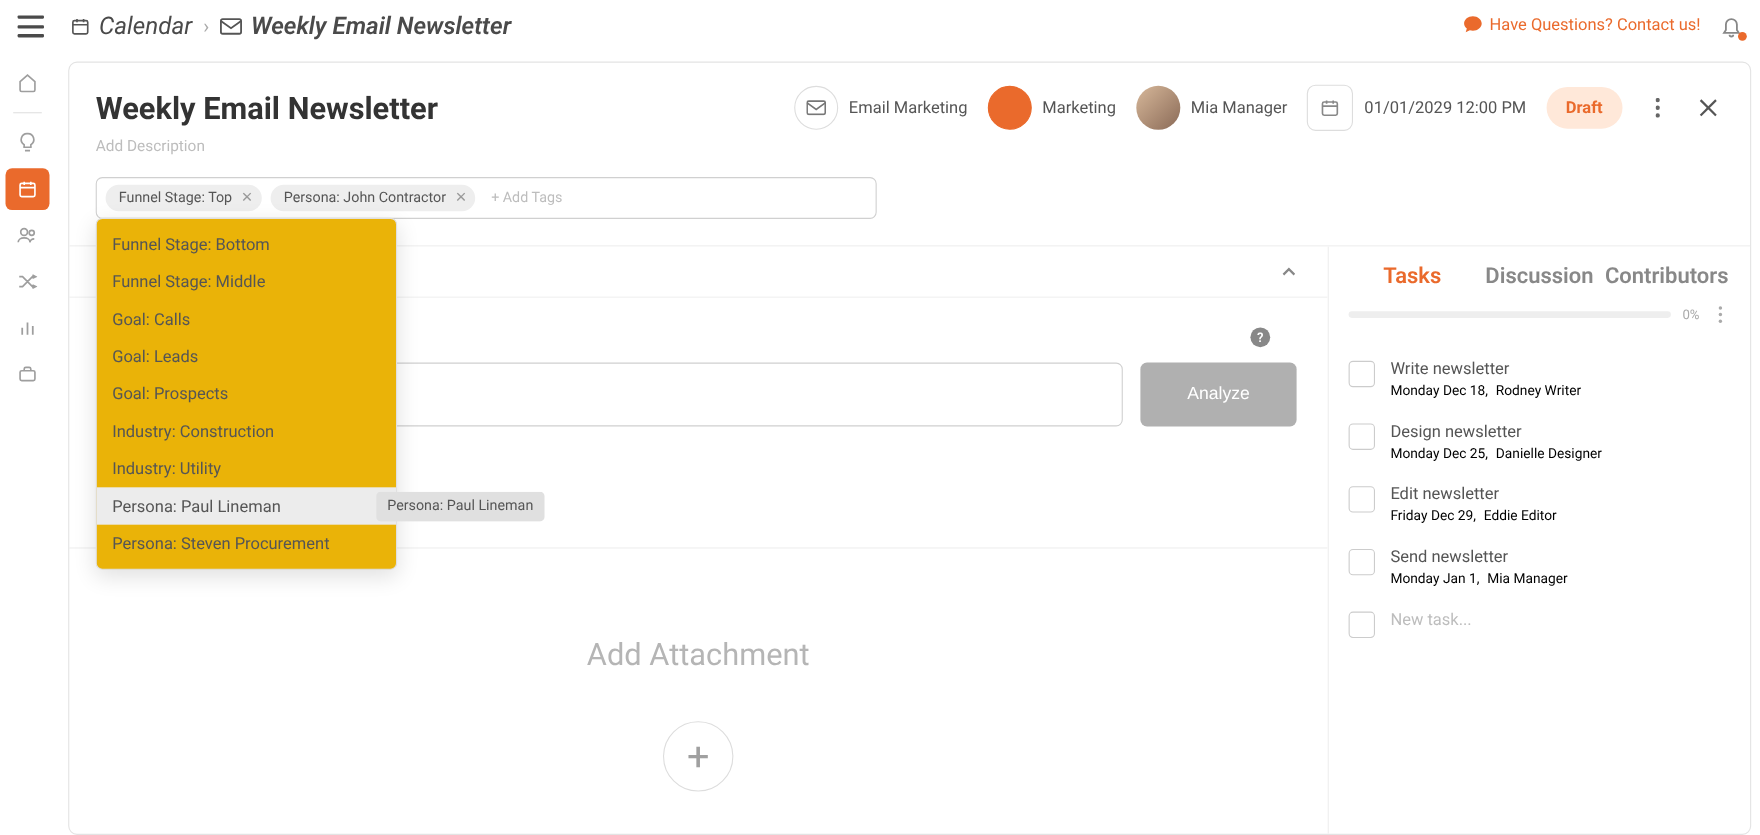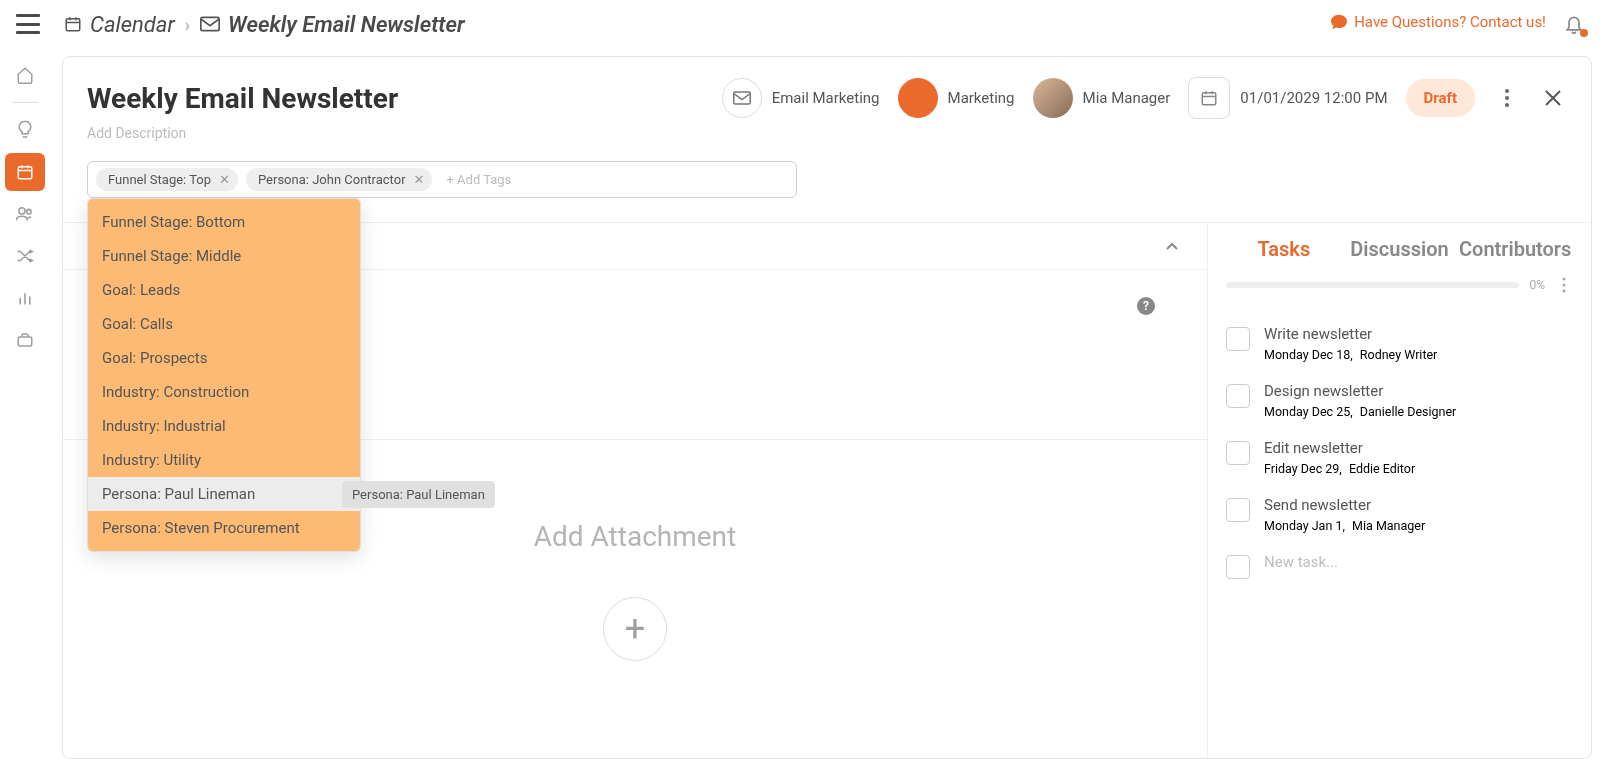--- a/index.html
+++ b/index.html
@@ -38,21 +38,21 @@
 .date-box { width: 42px; height: 42px; border: 1px solid #ddd; border-radius: 8px; display: flex; align-items: center; justify-content: center; color: #888; }
 .draft-badge { background: #ffe8d9; color: #ea6a2c; font-weight: 700; padding: 10px 18px; border-radius: 22px; font-size: 15px; }
 .iconbtn { width: 28px; height: 28px; display: flex; align-items: center; justify-content: center; color: #666; cursor: pointer; }
 
 .tagrow { padding: 12px 24px 0; display: flex; }
 .tagbox { width: 710px; border: 1px solid #d0d0d0; border-radius: 6px; padding: 6px 8px; display: flex; align-items: center; gap: 8px; flex-wrap: wrap; position: relative; }
 .tag { background: #eee; border-radius: 14px; padding: 4px 8px 4px 12px; font-size: 13px; color: #555; display: flex; align-items: center; gap: 8px; }
 .tag-x { color: #999; cursor: pointer; font-size: 13px; }
 .tag-add { color: #bdbdbd; font-size: 13px; padding: 4px 6px; }
 
-.dropdown { position: absolute; top: 36px; left: -1px; width: 274px; background: #fdba74; border: 1px solid #e0e0e0; border-radius: 6px; box-shadow: 0 6px 20px rgba(0,0,0,0.12); z-index: 50; padding: 6px 0; }
+.dropdown { position: absolute; top: 36px; left: -1px; width: 274px; background: #eab308; border: 1px solid #e0e0e0; border-radius: 6px; box-shadow: 0 6px 20px rgba(0,0,0,0.12); z-index: 50; padding: 6px 0; }
 .dd-item { padding: 8px 14px; font-size: 15px; color: #555; cursor: pointer; }
 .dd-item.hover { background: #ececec; position: relative; }
 .dd-tooltip { position: absolute; left: 254px; top: 4px; background: #e0e0e0; color: #555; font-size: 13px; padding: 6px 10px; border-radius: 4px; white-space: nowrap; }
 
 .body-split { flex: 1; display: flex; border-top: 1px solid #eee; margin-top: 24px; overflow: hidden; }
 .body-left { flex: 1; overflow: auto; }
 .section-head { display: flex; align-items: center; justify-content: space-between; padding: 14px 28px; border-bottom: 1px solid #f0f0f0; }
 .section-title { color: #888; font-size: 15px; }
 .collapse-caret { color: #888; }
 .field-label { padding: 24px 28px 12px; font-size: 19px; font-weight: 600; color: #333; display: flex; align-items: center; justify-content: space-between; }
@@ -240,25 +240,24 @@
                 <span>Funnel Stage: Top</span>
                 <span class="tag-x">✕</span>
               </div><div class="tag">
                 <span>Persona: John Contractor</span>
                 <span class="tag-x">✕</span>
               </div></div>
           <span class="tag-add">+ Add Tags</span>
           <div class="dropdown" id="dropdown">
               <div class="dd-item">Funnel Stage: Bottom</div>
               <div class="dd-item">Funnel Stage: Middle</div>
+              <div class="dd-item">Goal: Calls</div>
               <div class="dd-item">Goal: Leads</div>
-              <div class="dd-item">Goal: Calls</div>
               <div class="dd-item">Goal: Prospects</div>
               <div class="dd-item">Industry: Construction</div>
-              <div class="dd-item">Industry: Industrial</div>
               <div class="dd-item">Industry: Utility</div>
               <div class="dd-item hover">Persona: Paul Lineman<div class="dd-tooltip">Persona: Paul Lineman</div></div>
               <div class="dd-item">Persona: Steven Procurement</div>
             </div>
         </div>
       </div>
 
       <div class="body-split">
         <div class="body-left">
           <div class="section-head">
@@ -266,20 +265,24 @@
             <span class="collapse-caret">
                 <svg width="14" height="10" viewBox="0 0 14 10" fill="none" stroke="#888" stroke-width="2">
                   <path d="M2 8l5-5 5 5"></path>
                 </svg>
               </span>
           </div>
           <div class="field-label">
             <span><span>ester</span></span>
             <span class="help-icon">?</span>
           </div>
+          <div class="input-row">
+            <input class="subject-input" style="">
+            <button class="analyze-btn">Analyze</button>
+          </div>
           <div class="attach-sec">
             <div class="attach-title">Add Attachment</div>
             <div class="attach-plus">+</div>
           </div>
         </div>
 
         <div class="body-right">
           <div class="tabs" id="tabs">
               <div class="tab active">Tasks</div>
               <div class="tab">Discussion</div>

